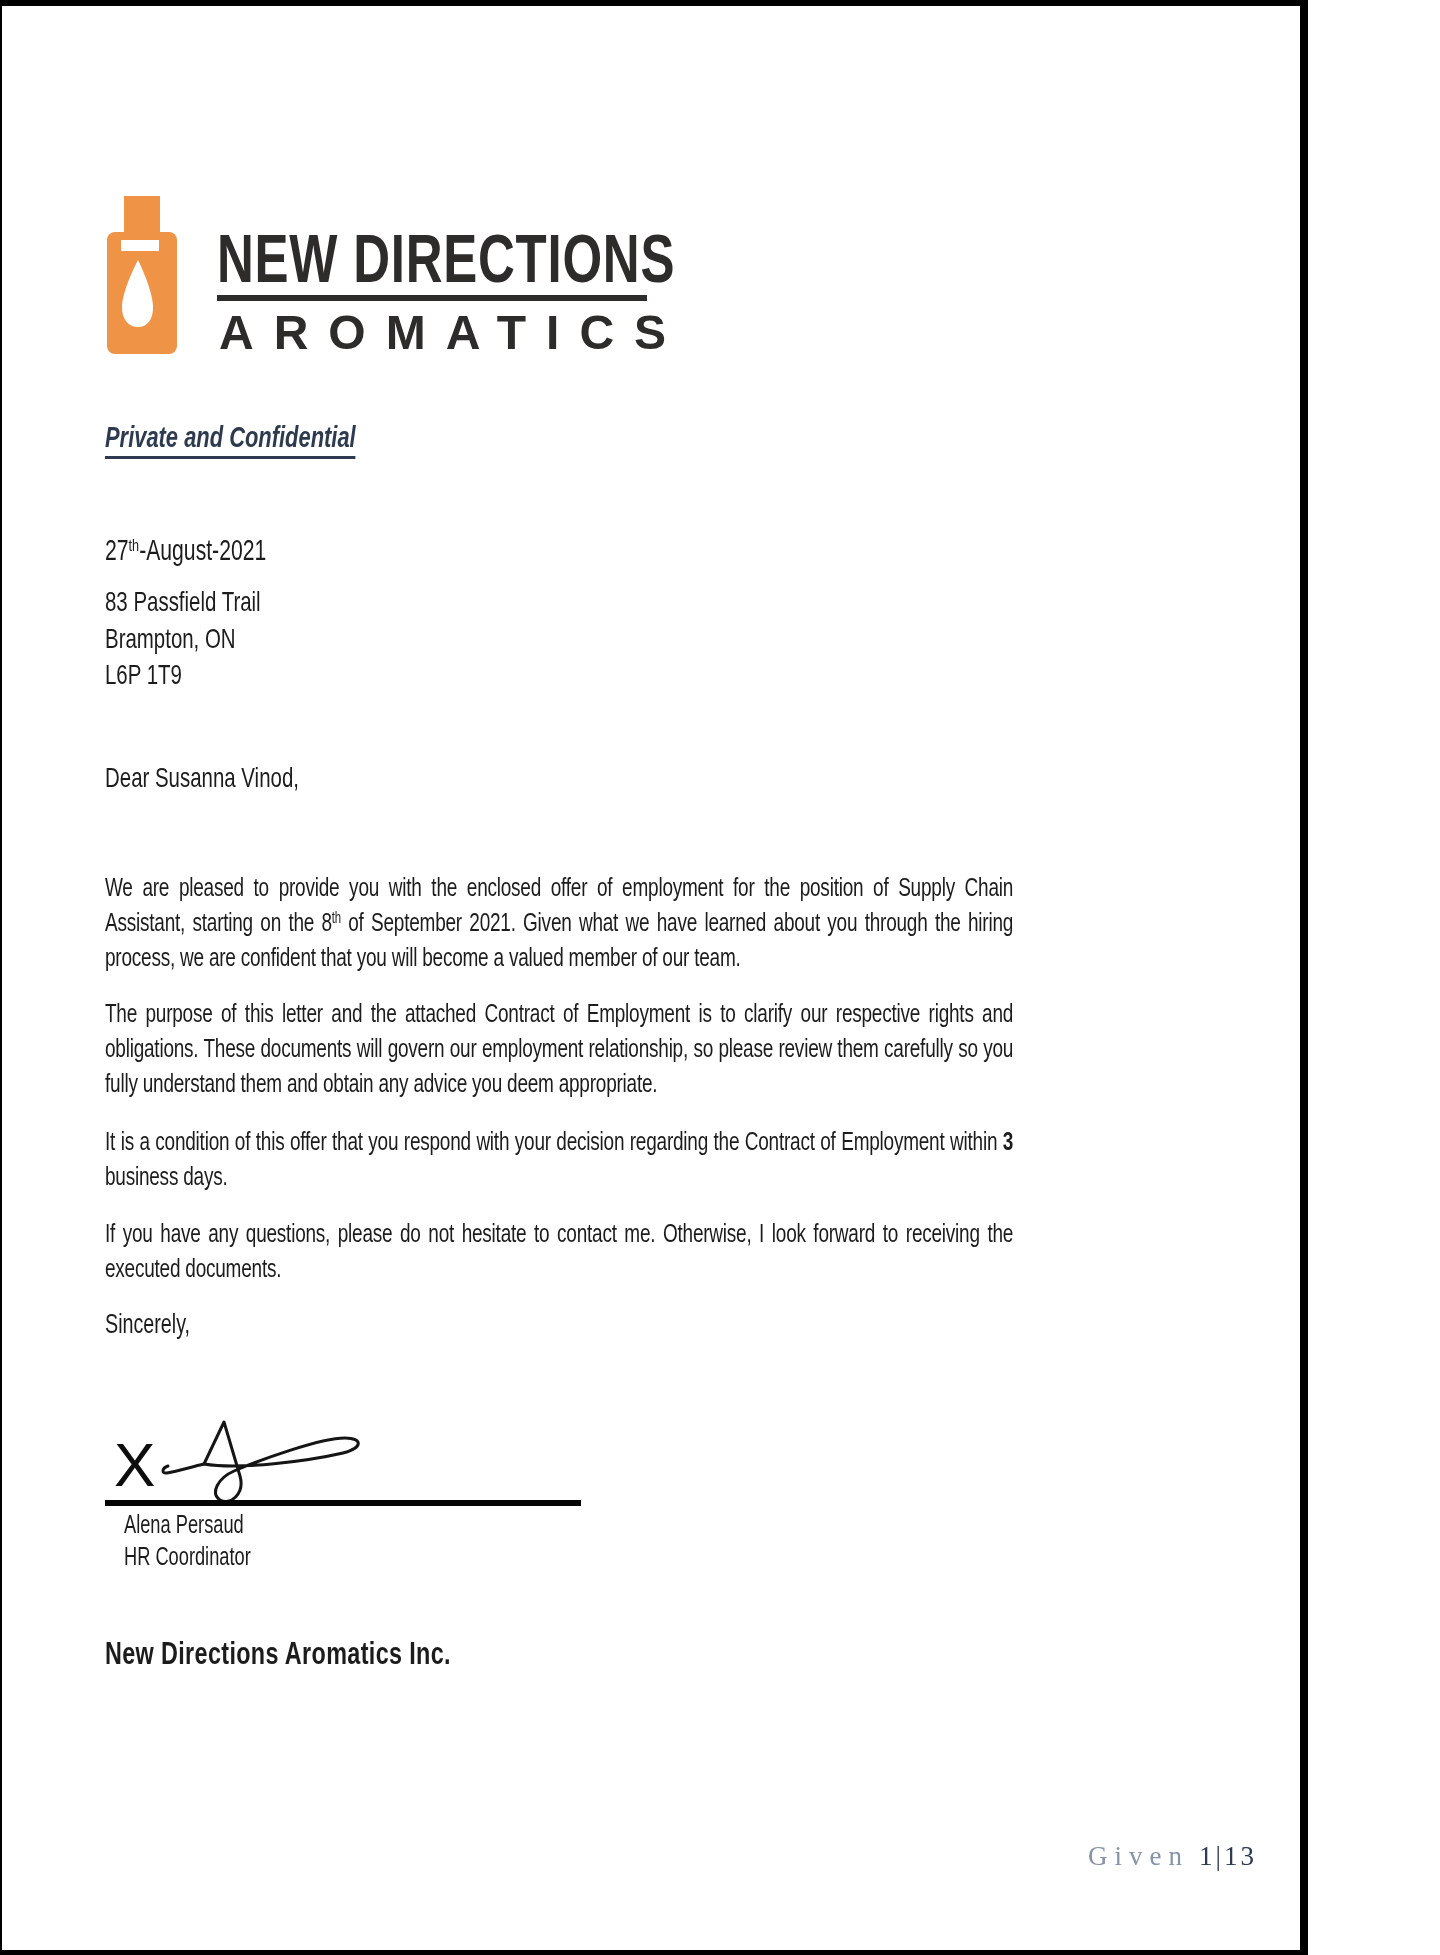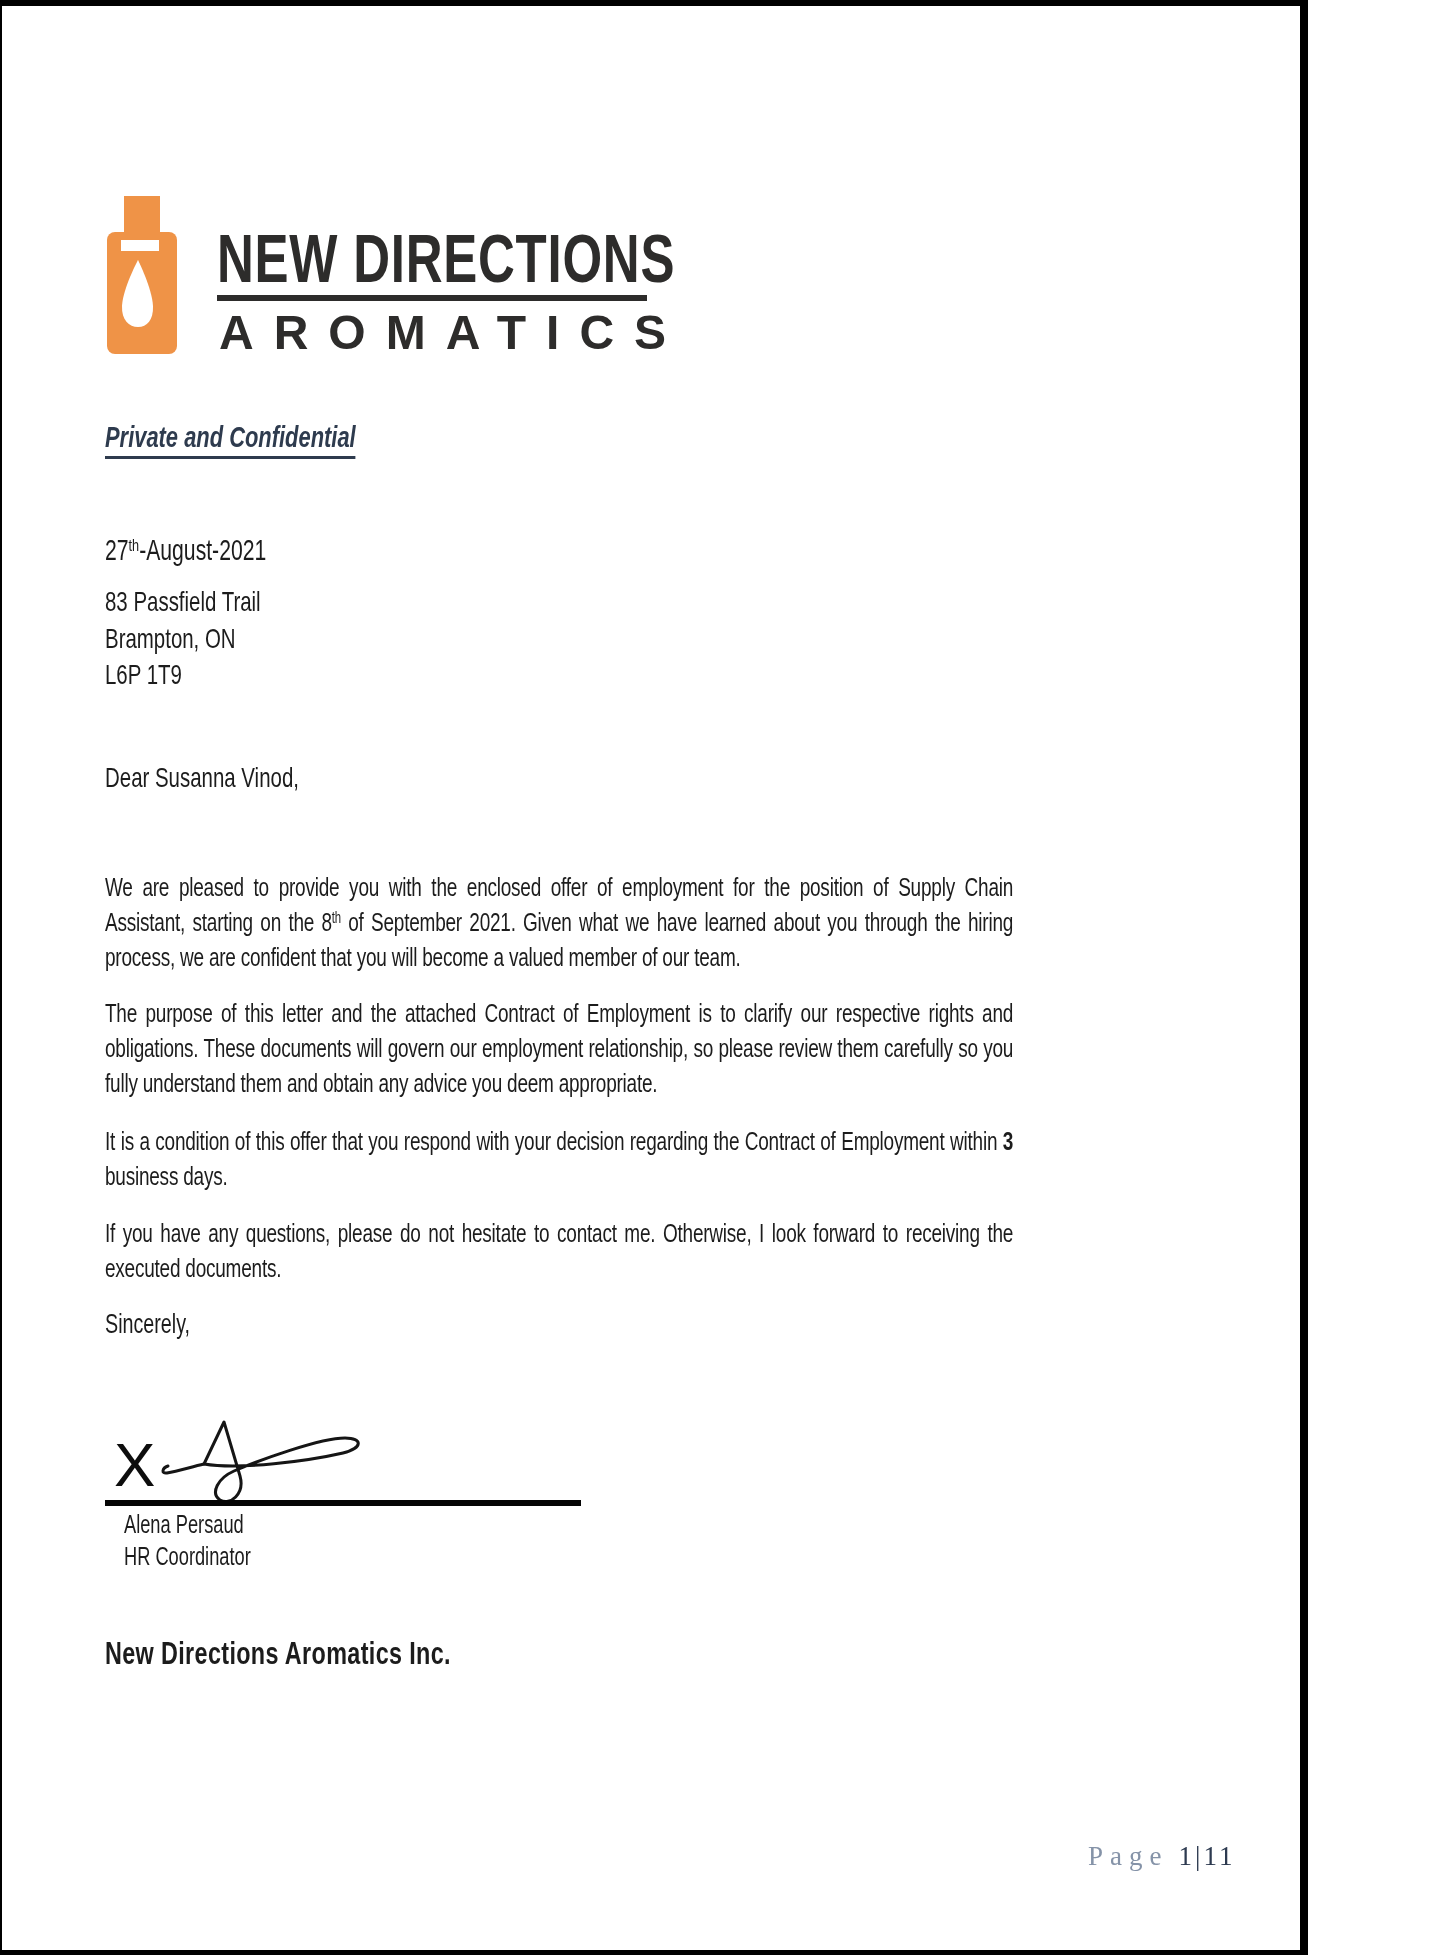--- a/index.html
+++ b/index.html
@@ -127,16 +127,16 @@
   </div>
 
   <div class="abs sig-mark">X</div>
   <svg class="abs sig-scribble" viewBox="0 0 210 100" aria-hidden="true">
     <path d="M8,52 C2,54 1,60 7,59 C18,57 31,53 44,50" fill="none" stroke="#151515" stroke-width="3" stroke-linecap="round"></path>
     <path d="M44,50 L64,8 L80,62 C85,80 70,92 60,86 C50,79 58,64 74,57 C100,46 160,24 185,24 C203,24 203,34 183,39 C148,47 80,56 44,50" fill="none" stroke="#151515" stroke-width="3" stroke-linecap="round" stroke-linejoin="round"></path>
   </svg>
   <div class="abs sig-line"></div>
 
   <div class="abs footer">
-    <span class="page-word">Page</span><span class="page-num">1|11</span>
+    <span class="page-word">Given</span><span class="page-num">1|13</span>
   </div>
 
 </div>
 
 </body></html>

